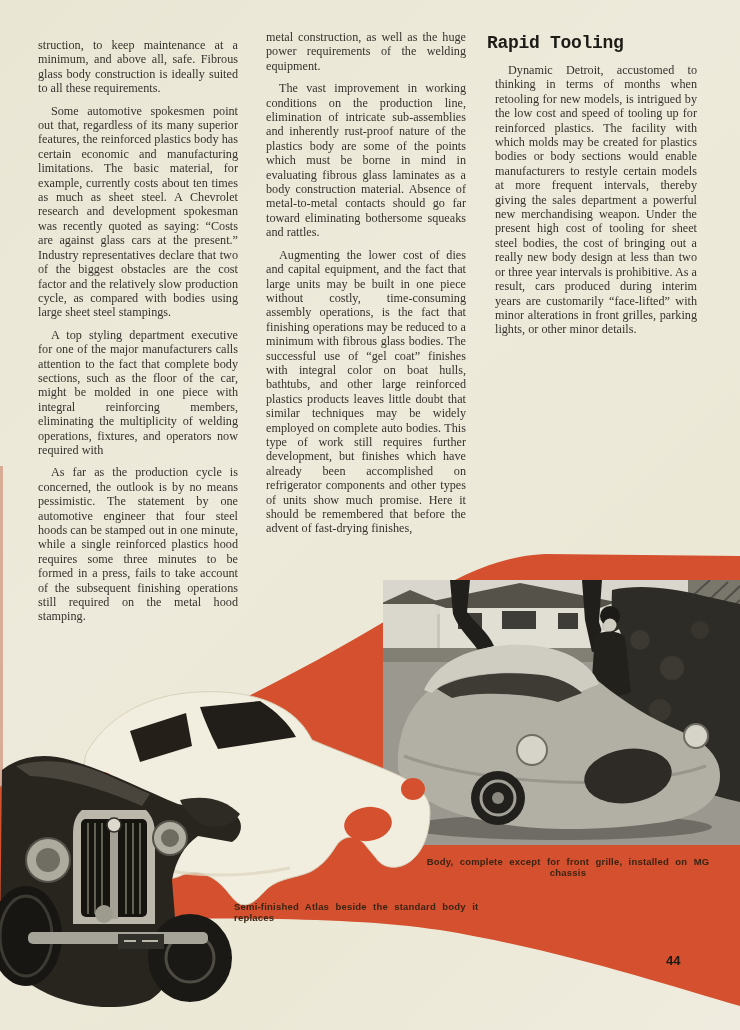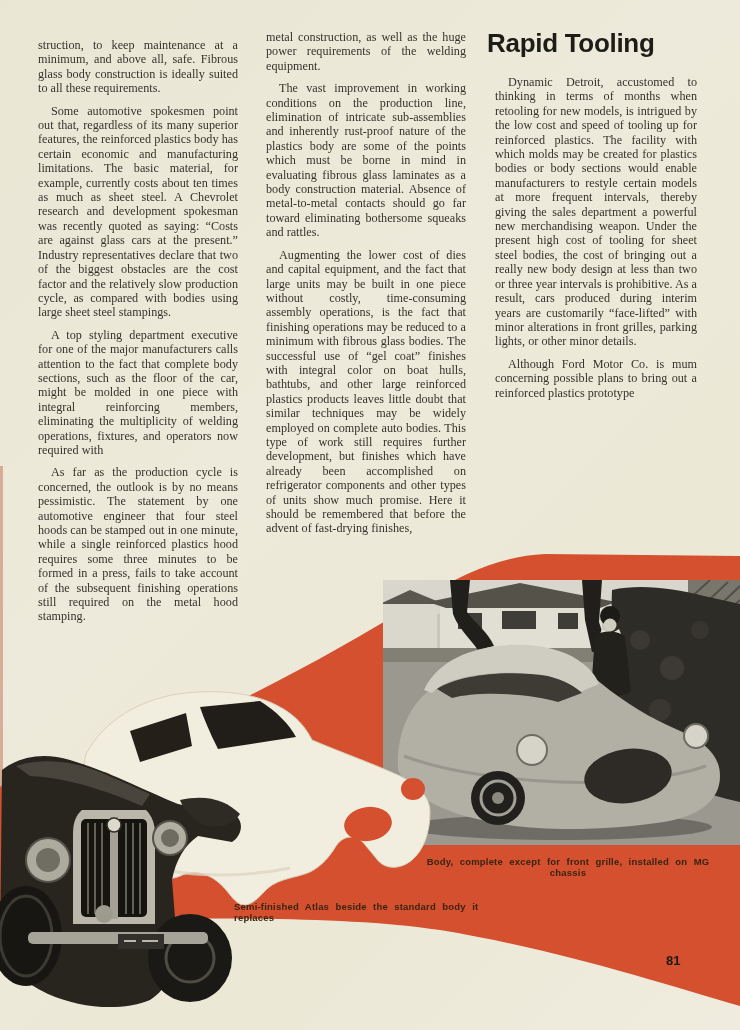--- a/index.html
+++ b/index.html
@@ -18,27 +18,27 @@
     font-size:12.2px;
     line-height:14.4px;
     color:#34332c;
   }
   .col p{margin:8px;text-indent:13px;}
   .col p.noindent{text-indent:0;}
   #col1{left:30px;top:30px;}
   #col2{left:258px;top:22px;}
   #col3{left:487px;top:24px;width:218px;}
   .section-heading{
-    font-family:Liberation Sans, sans-serif;
+    font-family:Liberation Mono, monospace;
     font-weight:700;
-    font-size:26px;
+    font-size:18px;
     line-height:20px;
     letter-spacing:-0.3px;
     color:#1d1c17;
-    margin:9px 0 22px 0;
+    margin:9px 0 10px 0;
   }
   .graphic{position:absolute;left:0;top:0;width:740px;height:1030px;}
   .caption{
     position:absolute;
     font-family:"Liberation Sans", sans-serif;
     font-weight:700;
     font-size:9.5px;
     letter-spacing:.2px;
     word-spacing:3.5px;
     color:#3a2413;
@@ -180,21 +180,20 @@
 
   <div class="col" id="col2">
     <p class="noindent">metal construction, as well as the huge power requirements of the welding equipment.</p>
     <p>The vast improvement in working conditions on the production line, elimination of intricate sub-assemblies and inherently rust-proof nature of the plastics body are some of the points which must be borne in mind in evaluating fibrous glass laminates as a body construction material. Absence of metal-to-metal contacts should go far toward eliminating bothersome squeaks and rattles.</p>
     <p>Augmenting the lower cost of dies and capital equipment, and the fact that large units may be built in one piece without costly, time-consuming assembly operations, is the fact that finishing operations may be reduced to a minimum with fibrous glass bodies. The successful use of “gel coat” finishes with integral color on boat hulls, bathtubs, and other large reinforced plastics products leaves little doubt that similar techniques may be widely employed on complete auto bodies. This type of work still requires further development, but finishes which have already been accomplished on refrigerator components and other types of units show much promise. Here it should be remembered that before the advent of fast-drying finishes,</p>
   </div>
 
   <div class="col" id="col3">
     <h2 class="section-heading">Rapid Tooling</h2>
     <p>Dynamic Detroit, accustomed to thinking in terms of months when retooling for new models, is intrigued by the low cost and speed of tooling up for reinforced plastics. The facility with which molds may be created for plastics bodies or body sections would enable manufacturers to restyle certain models at more frequent intervals, thereby giving the sales department a powerful new merchandising weapon. Under the present high cost of tooling for sheet steel bodies, the cost of bringing out a really new body design at less than two or three year intervals is prohibitive. As a result, cars produced during interim years are customarily “face-lifted” with minor alterations in front grilles, parking lights, or other minor details.</p>
-    <p>Although Ford Motor Co. is mum concerning possible plans to bring out a reinforced plastics prototype</p>
   </div>
 
   <div class="caption" id="caption-atlas">Semi-finished Atlas beside the standard body it replaces</div>
   <div class="caption" id="caption-mg-chassis">Body, complete except for front grille, installed on MG chassis</div>
 
-  <div class="page-number">81</div>
+  <div class="page-number">44</div>
 
 </div>
 
 </body></html>

